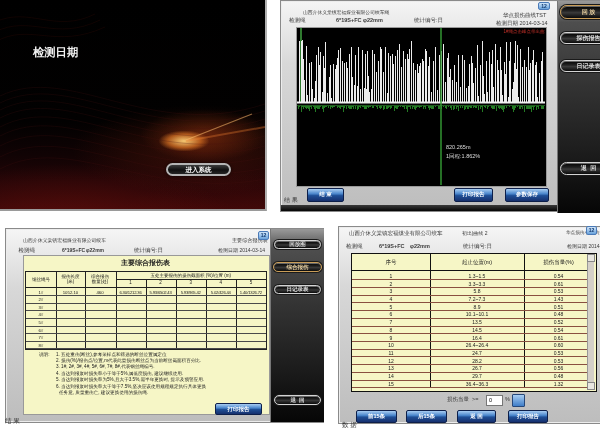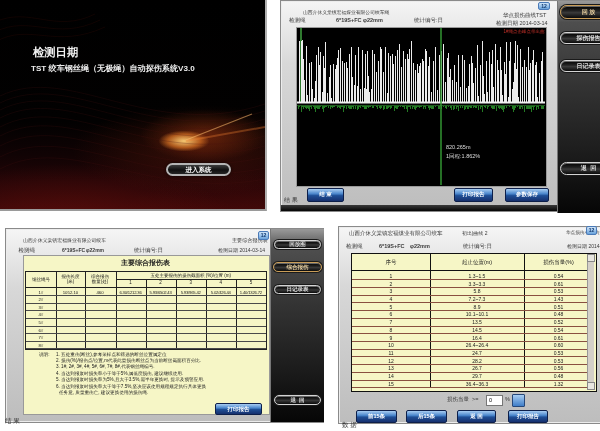--- a/index.html
+++ b/index.html
@@ -47,21 +47,20 @@
     </g>
     <g stroke="#3c0d09" stroke-width="0.6" fill="none" opacity="0.45">
       <path d="M-5 22 C30 6 55 34 95 14"></path>
       <path d="M-5 32 C30 14 55 42 100 20"></path>
       <path d="M-5 42 C30 22 55 50 105 27"></path>
     </g>
     <path d="M186 140 L252 114" stroke="rgba(255,190,110,.55)" stroke-width="1.2"></path>
     <path d="M186 141 L265 127" stroke="rgba(240,130,50,.35)" stroke-width="2"></path>
   </svg>
   <div class="abs" style="left:33px;top:45px;color:#f2f2f2;font-size:11.3px;font-weight:bold;">检测日期</div>
-  <div class="abs" style="left:31px;top:62.5px;color:#ededed;font-size:8.1px;font-weight:bold;">TST 绞车钢丝绳（无极绳）自动探伤系统V3.0</div>
   <div class="abs" style="left:166px;top:163px;width:61px;height:9px;border-radius:7px;
      background:linear-gradient(#3c3c3c,#101010 55%,#242424);border:2px solid #b4b4b4;box-shadow:0 0 3px rgba(0,0,0,.8);">
     <div style="color:#fff;font-size:6.5px;font-weight:bold;text-align:center;line-height:9px;">进入系统</div>
   </div>
 </div>
 
 <div class="win" style="left:280px;top:0;width:319px;height:210px;border-right:none;">
   <div class="hdtx" style="left:22px;top:7.5px;font-size:4.8px;">山西介休义棠镇宏福煤业有限公司绞车绳</div>
   <div class="hdtx" style="left:8px;top:16px;font-size:5.5px;">检测绳</div>
   <div class="hdtx" style="left:55px;top:16px;font-size:5.5px;font-weight:bold;">6*19S+FC</div>

